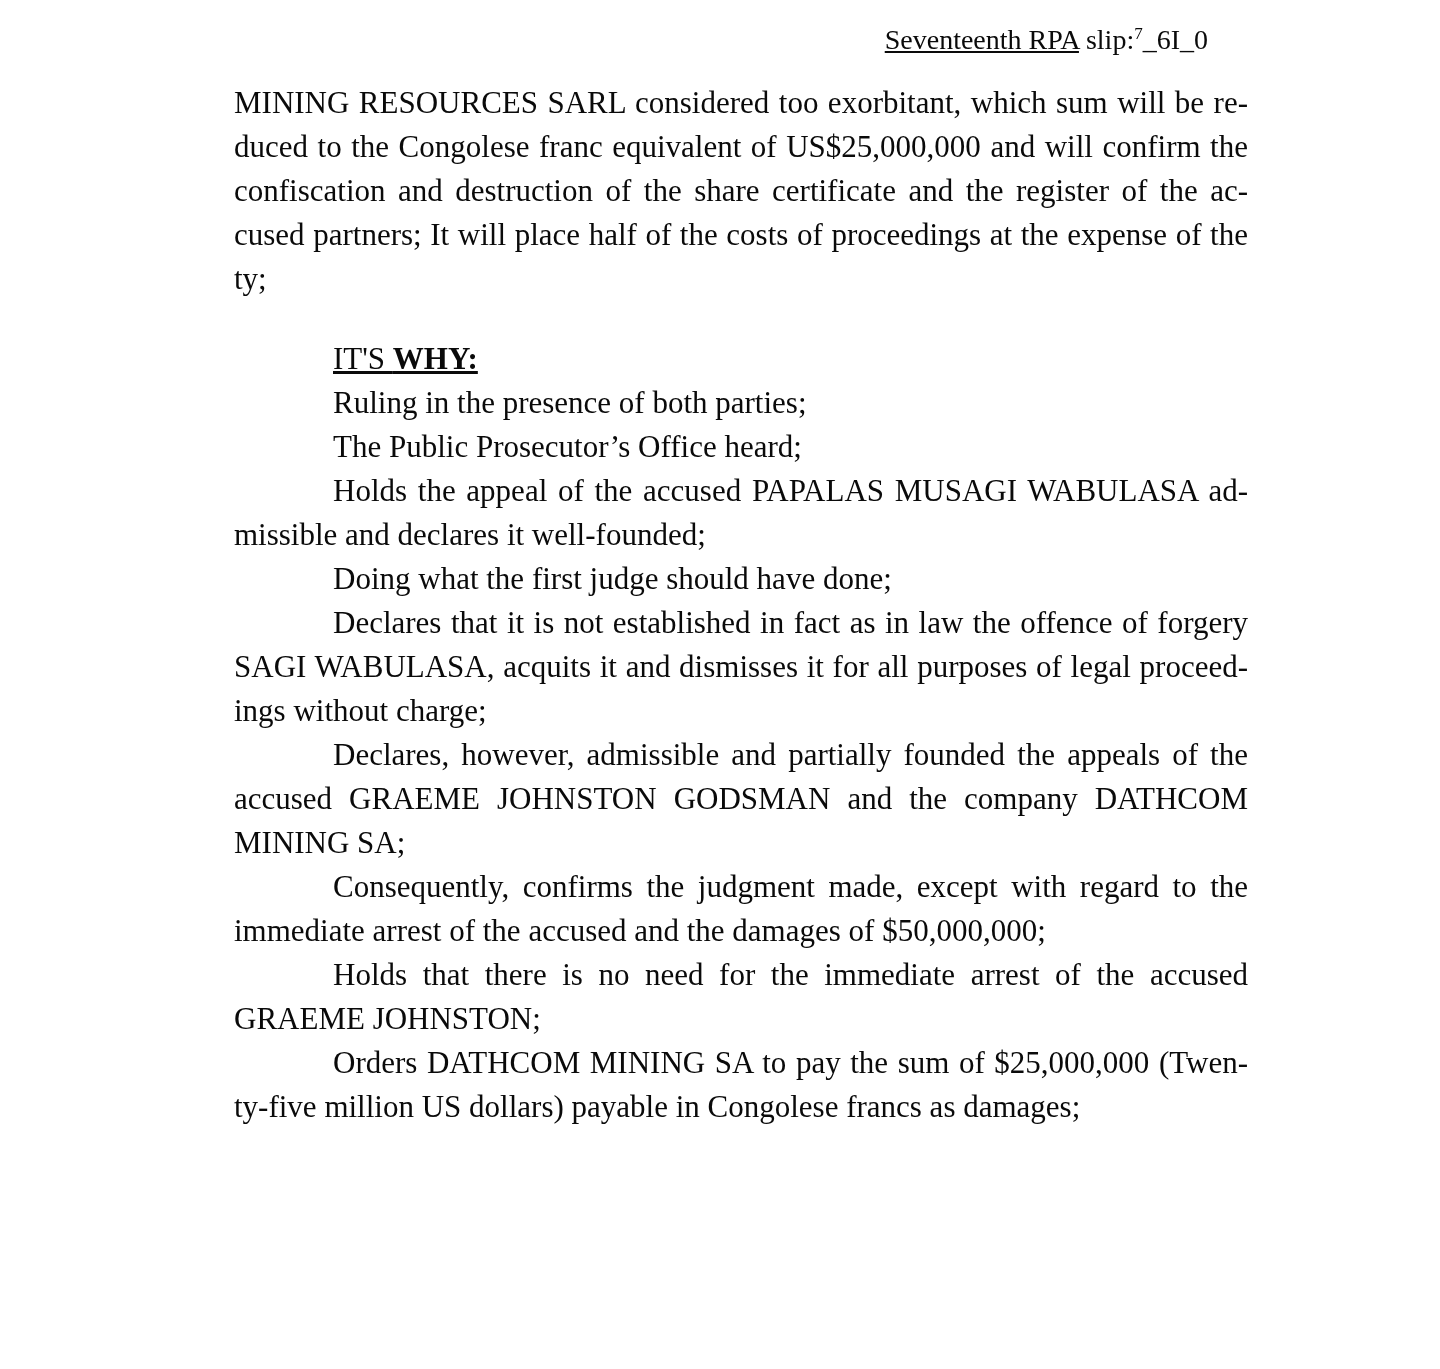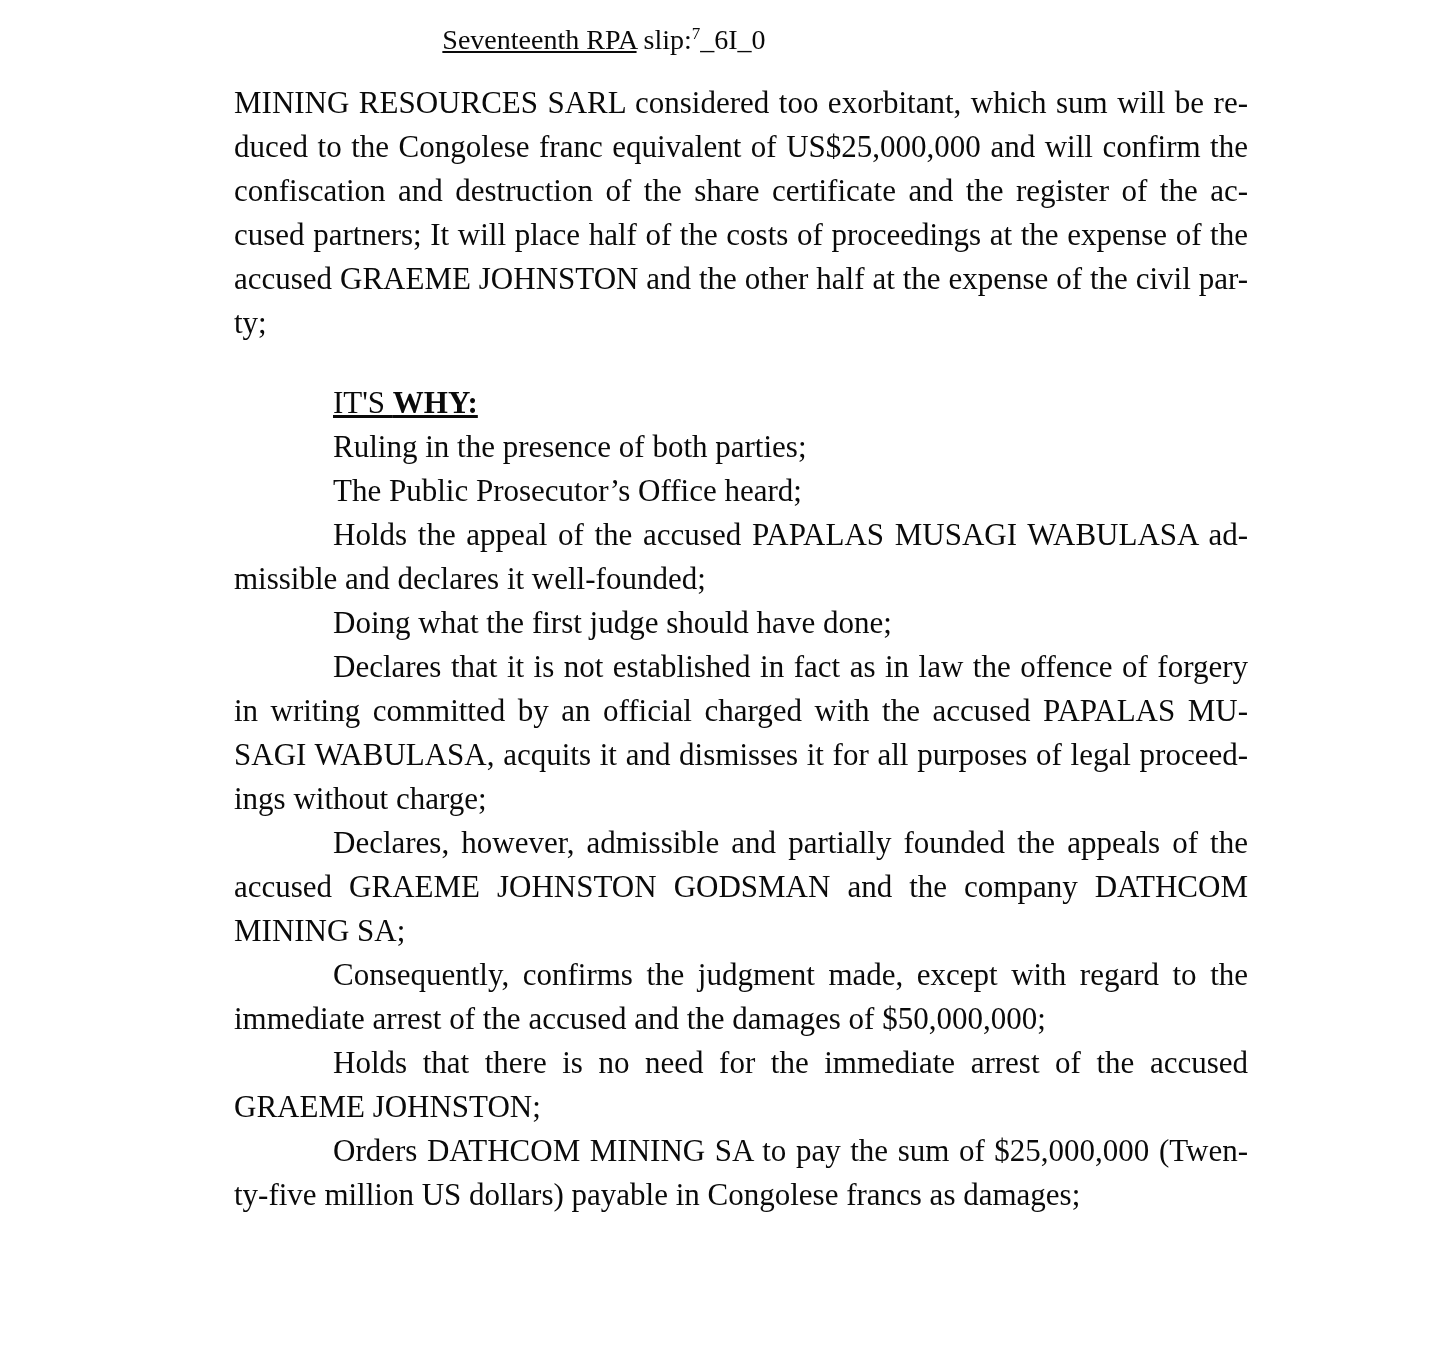--- a/index.html
+++ b/index.html
@@ -13,21 +13,21 @@
     height: 1369px;
     background: #ffffff;
     color: #0a0a0a;
     font-family: "Liberation Serif", "DejaVu Serif", serif;
     overflow: hidden;
     box-sizing: border-box;
   }
   .header-line {
     padding-top: 22px;
     padding-right: 232px;
-    text-align: center;
+    text-align: right;
     font-size: 28px;
     line-height: 36px;
     white-space: nowrap;
   }
   .header-underlined {
     text-decoration: underline;
   }
   .header-sup {
     font-size: 17px;
     vertical-align: super;
@@ -70,30 +70,28 @@
 
   <div class="header-line">
     <span class="header-underlined">Seventeenth RPA</span><span> slip:</span><span class="header-sup">7</span><span>_6I_0</span>
   </div>
 
   <div class="doc-body">
       <div class="line">MINING RESOURCES SARL considered too exorbitant, which sum will be re-</div>
       <div class="line">duced to the Congolese franc equivalent of US$25,000,000 and will confirm the</div>
       <div class="line">confiscation and destruction of the share certificate and the register of the ac-</div>
       <div class="line">cused partners; It will place half of the costs of proceedings at the expense of the</div>
-      <div class="line">accused GRAEME JOHNSTON and the other half at the expense of the civil par-</div>
       <div class="line para-last">ty;</div>
       <div class="heading-block"><span class="heading-underline"><span>IT'S </span><span class="heading-bold">WHY:</span></span></div>
       <div class="line para-last indented">Ruling in the presence of both parties;</div>
       <div class="line para-last indented">The Public Prosecutor’s Office heard;</div>
       <div class="line indented">Holds the appeal of the accused PAPALAS MUSAGI WABULASA ad-</div>
       <div class="line para-last">missible and declares it well-founded;</div>
       <div class="line para-last indented">Doing what the first judge should have done;</div>
       <div class="line indented">Declares that it is not established in fact as in law the offence of forgery</div>
-      <div class="line">in writing committed by an official charged with the accused PAPALAS MU-</div>
       <div class="line">SAGI WABULASA, acquits it and dismisses it for all purposes of legal proceed-</div>
       <div class="line para-last">ings without charge;</div>
       <div class="line indented">Declares, however, admissible and partially founded the appeals of the</div>
       <div class="line">accused GRAEME JOHNSTON GODSMAN and the company DATHCOM</div>
       <div class="line para-last">MINING SA;</div>
       <div class="line indented">Consequently, confirms the judgment made, except with  regard to the</div>
       <div class="line para-last">immediate arrest of the accused and the damages of $50,000,000;</div>
       <div class="line indented">Holds that there is no need for the immediate arrest of the accused</div>
       <div class="line para-last">GRAEME JOHNSTON;</div>
       <div class="line indented">Orders DATHCOM MINING SA to pay the sum of $25,000,000 (Twen-</div>

